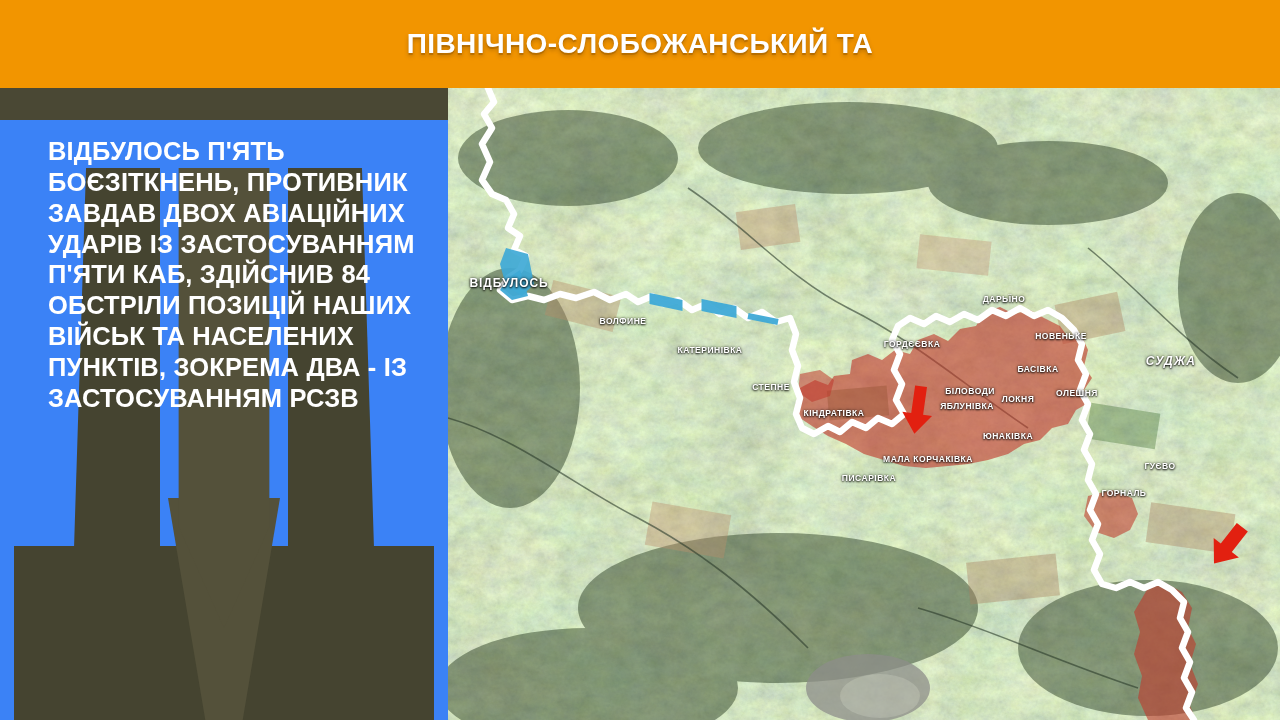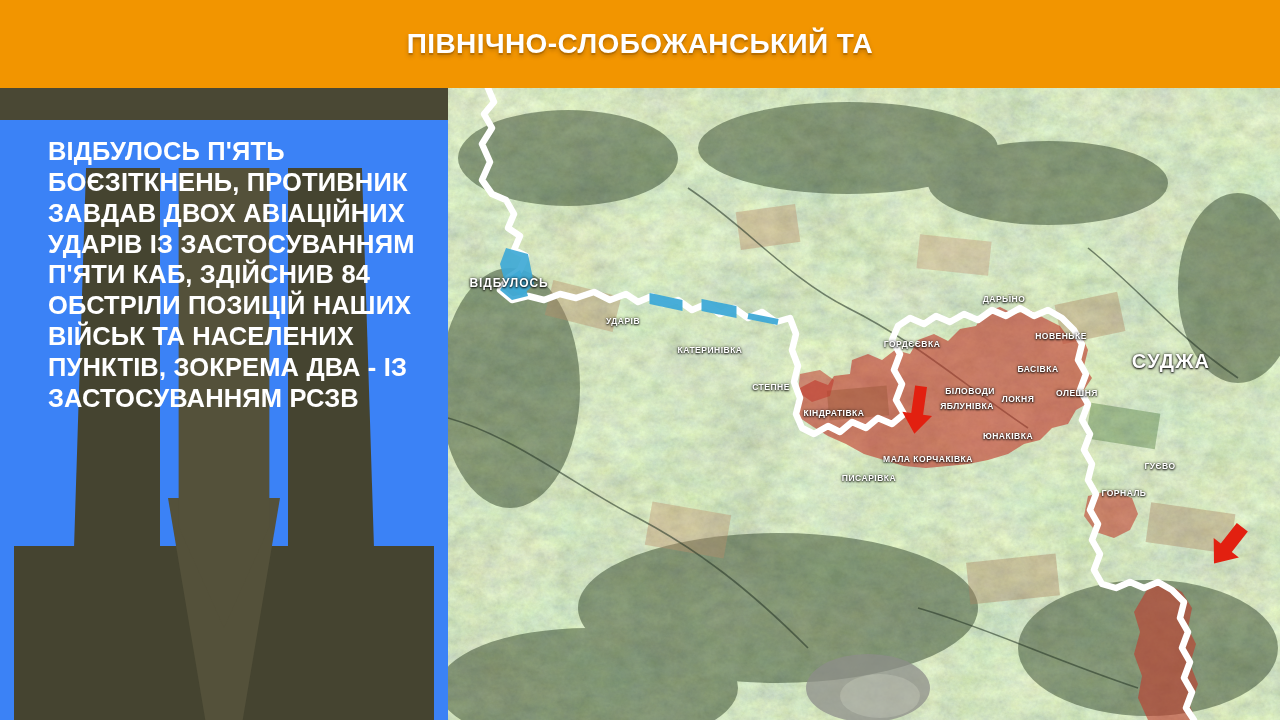--- a/index.html
+++ b/index.html
@@ -49,21 +49,21 @@
 
   
   #map { position:absolute; left:448px; top:88px; width:832px; height:632px;
     overflow:hidden; z-index:10; background:#6a7a4e; }
   #map svg { position:absolute; left:0; top:0; }
 
   .mlabel { position:absolute; color:#ffffff; font-weight:bold;
     font-size:9.5px; letter-spacing:0.7px; white-space:nowrap;
     text-shadow:0 0 3px rgba(0,0,0,.85),0 1px 2px rgba(0,0,0,.9);
     transform:translate(-50%,-50%); z-index:30; pointer-events:none; }
-  .mlabel.lg { font-size:20px; letter-spacing:1.2px; }
+  .mlabel.lg { font-size:12px; letter-spacing:1.2px;font-style:italic; }
   .mlabel.md { font-size:12px; letter-spacing:0.9px; }
   .mlabel.sm { font-size:8.5px; letter-spacing:0.5px; }
 </style>
 </head>
 <body>
 
 <div id="stage">
 
   <div id="header">
     <div class="ttl">ПІВНІЧНО-СЛОБОЖАНСЬКИЙ ТА</div>
@@ -196,21 +196,21 @@
         <g transform="translate(470,320) rotate(8)">
           <path d="M-6,-22 L6,-22 L6,6 L15,6 L0,26 L-15,6 L-6,6 Z" fill="#e22010"></path>
         </g>
         <g transform="translate(782,455) rotate(38)">
           <path d="M-7,-20 L7,-20 L7,6 L16,6 L0,26 L-16,6 L-7,6 Z" fill="#e22010"></path>
         </g>
       </g>
     </svg>
 
     <div class="mlabel md" style="left:61px;top:195px;">ВІДБУЛОСЬ</div>
-    <div class="mlabel sm" style="left:175px;top:233px;">УДАРІВ</div>
+    <div class="mlabel sm" style="left:175px;top:233px;">ВОЛФИНЕ</div>
     <div class="mlabel sm" style="left:262px;top:262px;">КАТЕРИНІВКА</div>
     <div class="mlabel sm" style="left:323px;top:299px;">СТЕПНЕ</div>
     <div class="mlabel sm" style="left:386px;top:325px;">КІНДРАТІВКА</div>
     <div class="mlabel sm" style="left:464px;top:256px;">ГОРДЄЄВКА</div>
     <div class="mlabel sm" style="left:556px;top:211px;">ДАРЬЇНО</div>
     <div class="mlabel sm" style="left:613px;top:248px;">НОВЕНЬКЕ</div>
     <div class="mlabel sm" style="left:590px;top:281px;">БАСІВКА</div>
     <div class="mlabel sm" style="left:522px;top:303px;">БІЛОВОДИ</div>
     <div class="mlabel sm" style="left:570px;top:311px;">ЛОКНЯ</div>
     <div class="mlabel sm" style="left:629px;top:305px;">ОЛЕШНЯ</div>

